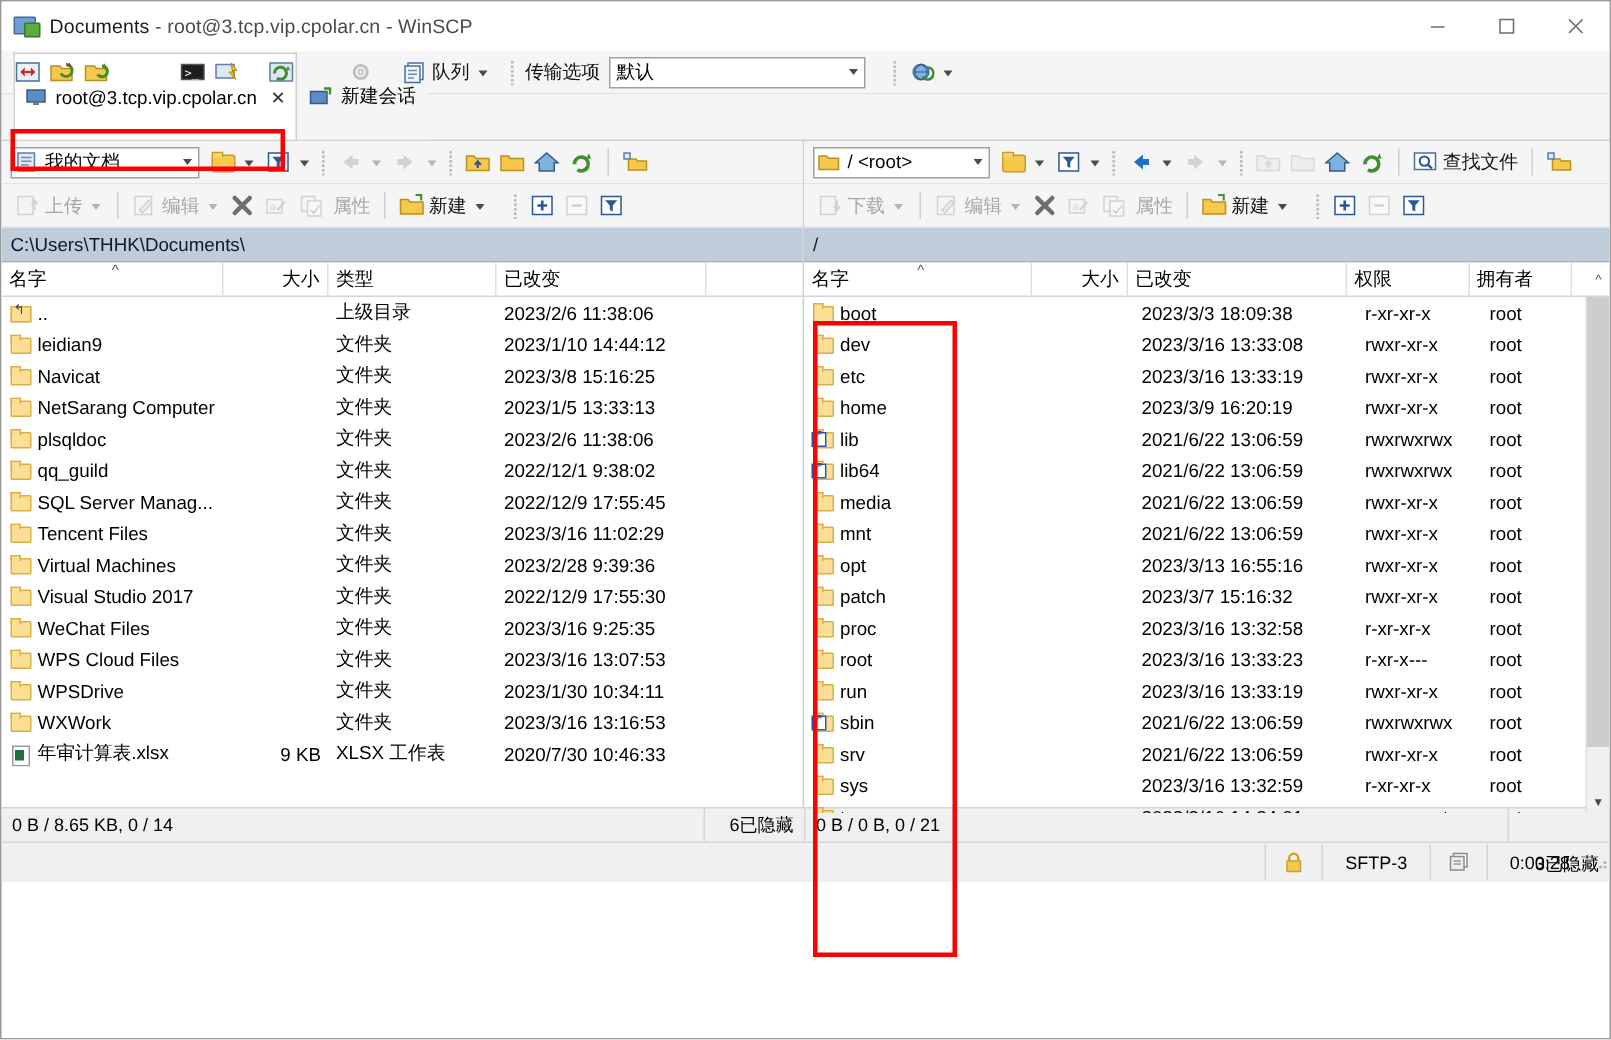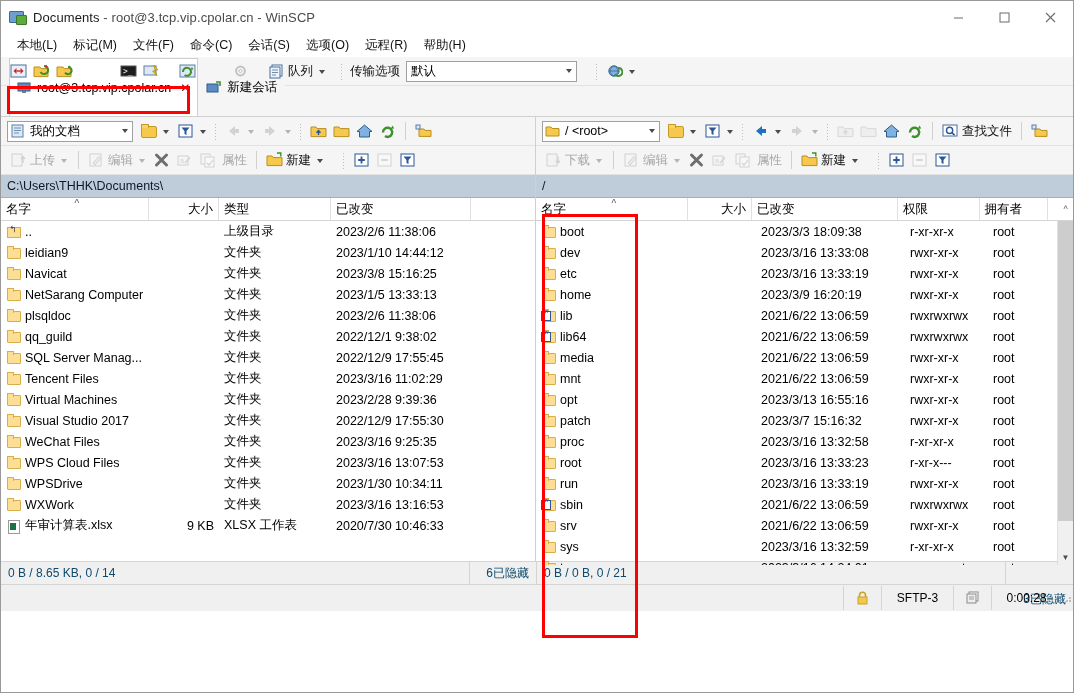--- a/index.html
+++ b/index.html
@@ -83,21 +83,21 @@
   .fic .up:after{content:"\21B0";position:absolute;left:1px;top:-4px;font-size:9px;color:#444;}
   .fic .xls{position:absolute;left:2px;top:1px;width:10px;height:12px;background:#fff;border:1px solid #9a9a9a;}
   .fic .xls:after{content:"";position:absolute;left:1px;top:2px;width:6px;height:7px;background:#1e7145;}
 
   .scroll{position:absolute;right:0;top:0;width:15px;bottom:0;background:#f0f0f0;border-left:1px solid #e0e0e0;}
   .sc-btn{width:15px;height:15px;display:flex;align-items:center;justify-content:center;color:#4a4a4a;font-size:8px;background:#f0f0f0;}
   .sc-thumb{position:absolute;left:0;width:15px;background:#cdcdcd;}
 
   
   .statusrow{display:flex;height:22px;background:#f0f0f0;border-top:1px solid #d4d4d4;}
-  .sbox{box-sizing:border-box;display:flex;align-items:center;padding:0 7px;font-size:12px;color:#0c4a6e;border-right:1px solid #d4d4d4;}
+  .sbox{box-sizing:border-box;display:flex;align-items:center;padding:0 7px;font-size:12px;color:#000000;border-right:1px solid #d4d4d4;}
   .sbox.right{justify-content:flex-end;}
   .botbar{height:26px;background:#f0f0f0;border-top:1px solid #d4d4d4;display:flex;align-items:center;justify-content:flex-end;}
   .bcell{height:24px;box-sizing:border-box;display:flex;align-items:center;justify-content:center;padding:0 10px;border-left:1px solid #d4d4d4;font-size:12px;}
 
   
   .redbox{position:absolute;border:3px solid #ff0000;box-sizing:border-box;pointer-events:none;z-index:50;}
 </style>
 </head>
 <body>
 
@@ -122,30 +122,20 @@
       </div>
       <div class="winbtn">
         <svg width="11" height="11" viewBox="0 0 11 11">
             <line x1="1" y1="1" x2="10" y2="10" stroke="#6b6b6b" stroke-width="1.1"></line>
             <line x1="10" y1="1" x2="1" y2="10" stroke="#6b6b6b" stroke-width="1.1"></line>
           </svg>
       </div>
     </div>
   </div>
 
-  <div class="menubar">
-    <div class="menu-item">本地(L)</div>
-    <div class="menu-item">标记(M)</div>
-    <div class="menu-item">文件(F)</div>
-    <div class="menu-item">命令(C)</div>
-    <div class="menu-item">会话(S)</div>
-    <div class="menu-item">选项(O)</div>
-    <div class="menu-item">远程(R)</div>
-    <div class="menu-item">帮助(H)</div>
-  </div>
 
   <div class="toolbar">
     <div class="tb-btn">
       <span class="ic">
         <svg width="17" height="16" viewBox="0 0 17 16">
             <rect x="1" y="2" width="15" height="12" fill="#e8f0fa" stroke="#4a6f9c"></rect>
             <path d="M3.5 8 L6.5 5 L6.5 11 Z" fill="#cc2222"></path>
             <path d="M13.5 8 L10.5 5 L10.5 11 Z" fill="#cc2222"></path>
             <rect x="6.5" y="7.3" width="4" height="1.4" fill="#cc2222"></rect>
           </svg>

